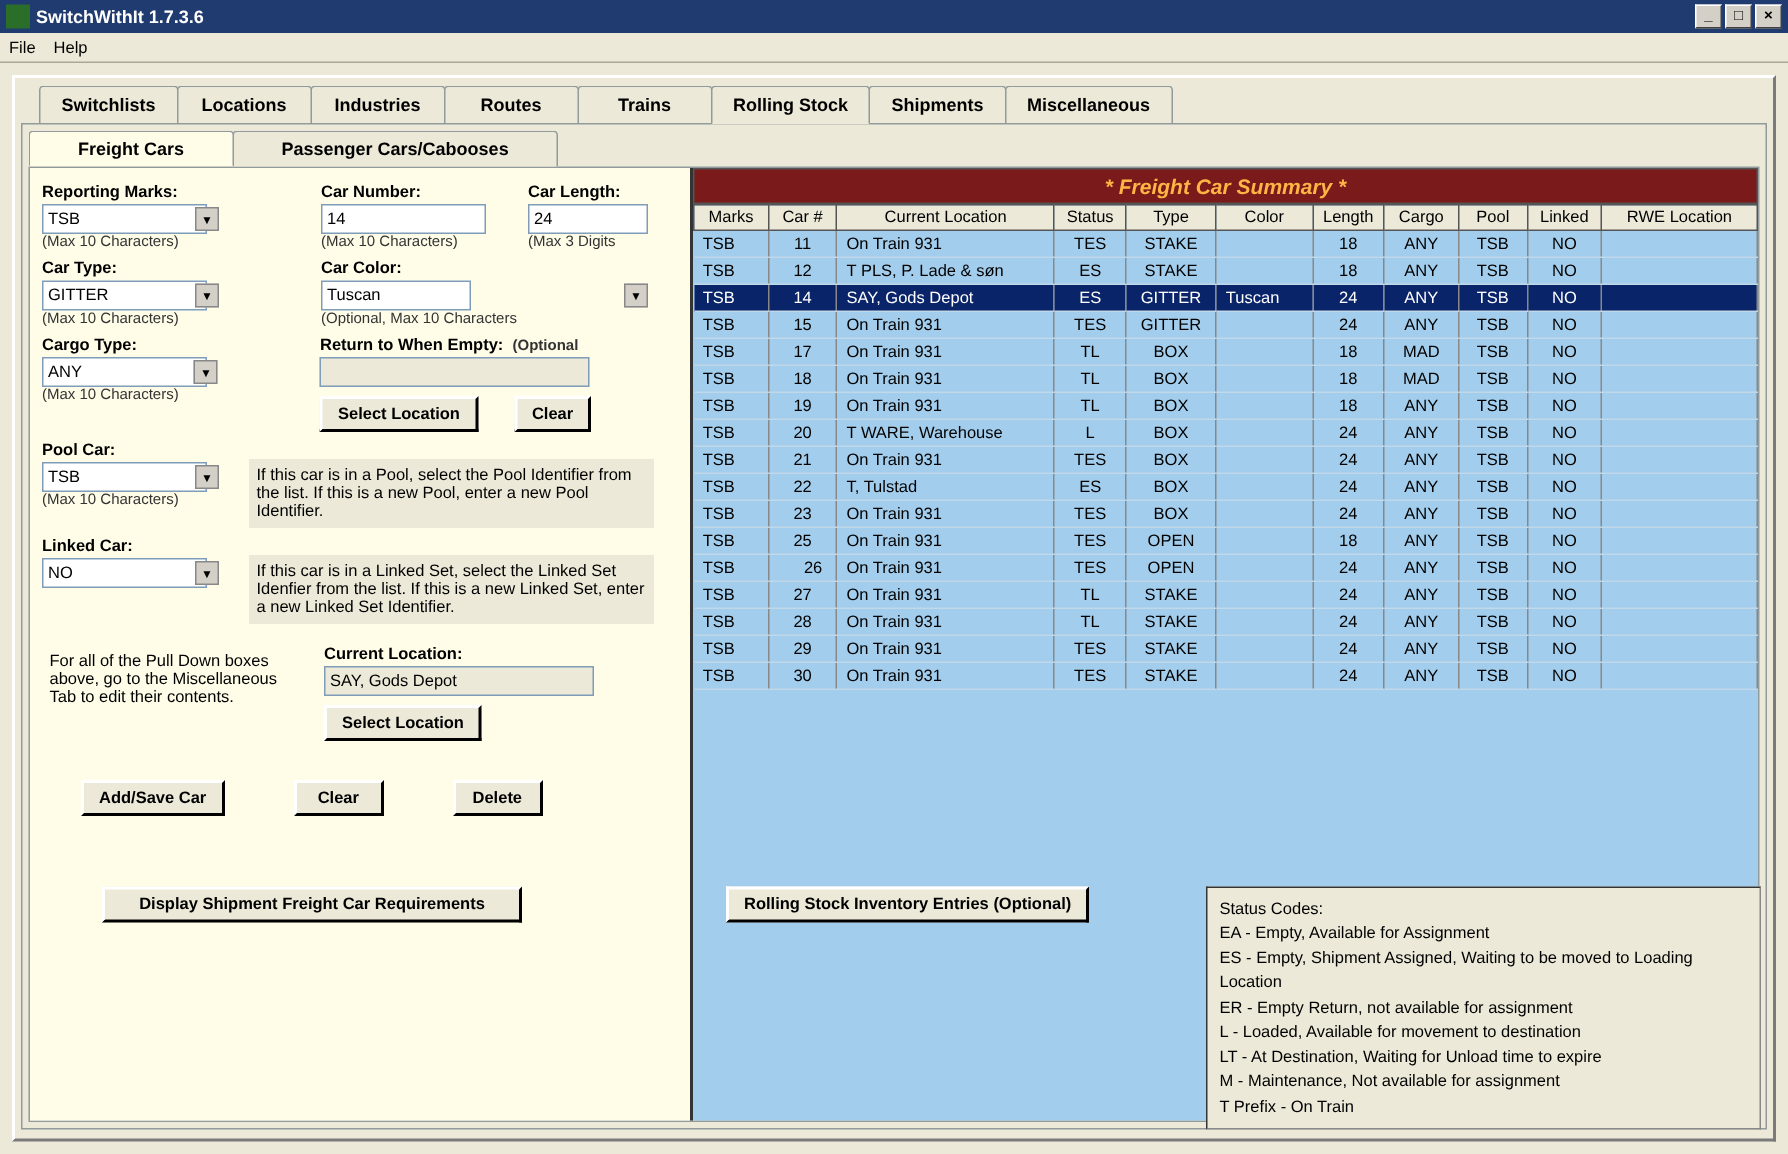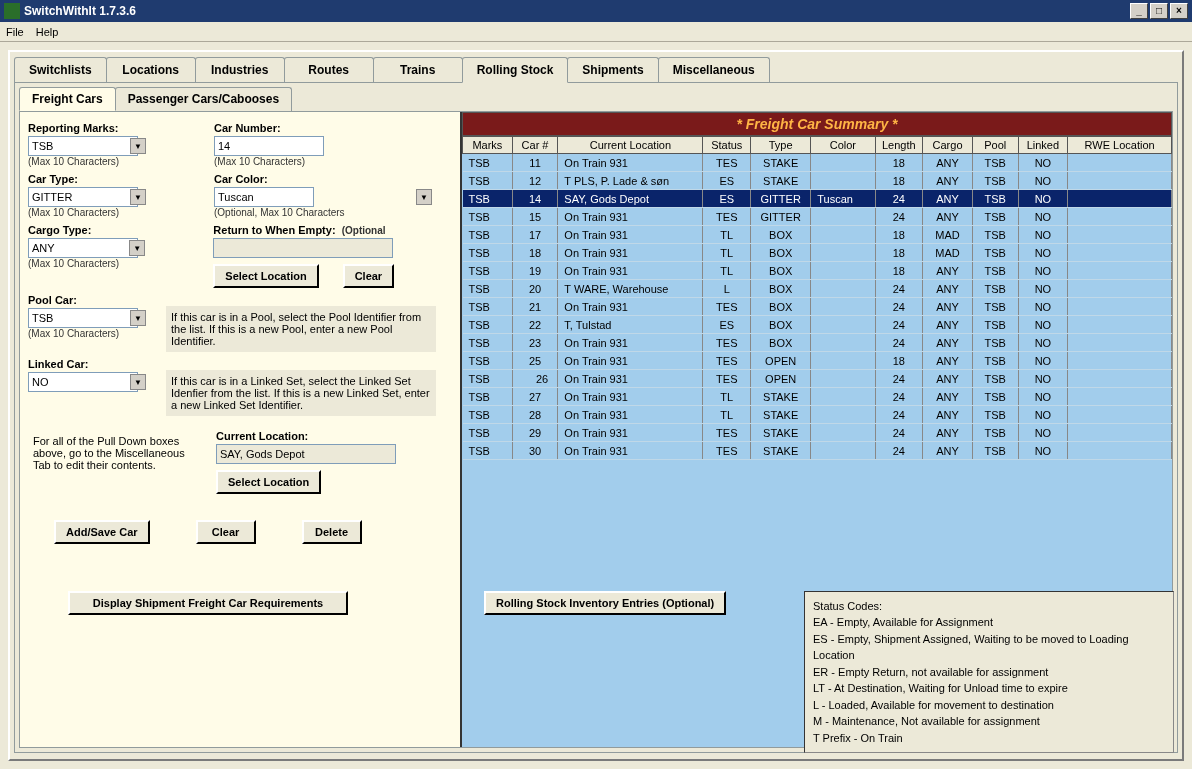--- a/index.html
+++ b/index.html
@@ -5,26 +5,26 @@
 * { box-sizing: border-box; margin: 0; padding: 0; }
 body { font-family: "Tahoma", "MS Sans Serif", Arial, sans-serif; font-size: 11px; background: #ece9d8; width: 1192px; height: 769px; overflow: hidden; }
 .titlebar { background: linear-gradient(to bottom, #0a246a 0%, #3a6ea5 5%, #0a246a 100%); background: #1f3b6f; color: #fff; height: 22px; display: flex; align-items: center; padding: 0 4px; font-weight: bold; font-size: 12px; }
 .titlebar .icon { width: 16px; height: 16px; background: #2a6e2a; margin-right: 4px; display:inline-block; }
 .titlebar .spacer { flex: 1; }
 .winbtn { width: 18px; height: 16px; background: #d4d0c8; border: 1px solid #fff; border-right-color:#404040; border-bottom-color:#404040; margin-left: 2px; display:flex; align-items:center; justify-content:center; color:#000; font-weight:bold; font-size:10px; line-height:1; }
 .menubar { background: #ece9d8; height: 20px; display:flex; align-items:center; padding: 0 6px; gap: 12px; border-bottom: 1px solid #aca899; }
 .menubar span { cursor: default; }
 .outer { padding: 8px; position: relative; height: calc(100% - 42px); }
 .frame { border: 2px solid #7a7a7a; border-top-color:#fff; border-left-color:#fff; background:#ece9d8; height: 100%; position: relative; }
-.tabs-main { display:flex; padding: 4px 4px 0 4px; gap: 0; }
+.tabs-main { display:flex; padding: 4px 4px 0 16px; gap: 0; }
 .tab-m { background:#ece9d8; border:1px solid #919b9c; border-bottom:none; border-radius: 3px 3px 0 0; padding: 5px 14px; font-weight:bold; font-size:12px; margin-right:-1px; cursor:default; min-width:90px; text-align:center; position:relative; top:1px; }
 .tab-m.active { background:#ece9d8; border-bottom:1px solid #ece9d8; z-index:2; }
 .subpanel { border:1px solid #919b9c; margin: 0 4px 4px 4px; background:#ece9d8; position:relative; height: calc(100% - 36px); }
 .tabs-sub { display:flex; padding: 4px 4px 0 4px; }
-.tab-s { background:#ece9d8; border:1px solid #919b9c; border-bottom:none; border-radius:3px 3px 0 0; padding:4px 12px; font-weight:bold; font-size:12px; margin-right:-1px; cursor:default; }
+.tab-s { background:#ece9d8; border:1px solid #919b9c; border-bottom:none; border-radius:3px 3px 0 0; padding:4px 32px; font-weight:bold; font-size:12px; margin-right:-1px; cursor:default; }
 .tab-s.active { border-bottom:1px solid #fffce8; z-index:2; background:#fffce8; }
 .content { border:1px solid #919b9c; margin: 0 4px 4px 4px; height: calc(100% - 32px); display:flex; }
 .left { width: 440px; background:#fffce8; padding: 10px 8px; position:relative; }
 .right-wrap { flex:1; display:flex; flex-direction:column; border-left: 2px inset #888; }
 .table-area { flex:1; background:#a2cdec; overflow:auto; position:relative; }
 .summary-title { background:#7a1a1a; color:#ffb545; font-weight:bold; text-align:center; font-style:italic; padding:3px; font-size:14px; border:1px solid #555; }
 table.grid { width: 100%; border-collapse: collapse; table-layout: fixed; }
 table.grid th { background:#ece9d8; border:1px solid #555; font-weight:normal; font-size:11px; padding:2px 4px; text-align:center; }
 table.grid td { border-right:1px solid #888; border-bottom:1px solid #c0d8e8; font-size:11px; padding:2px 6px; height:18px; }
 table.grid tbody tr { background:#a2cdec; }
@@ -83,20 +83,25 @@
         <div class="form-col" style="width:120px;">
           <span class="label">Reporting Marks:</span>
           <span class="select-wrap"><input class="input" style="width: 110px;" value="TSB"></span>
           <span class="hint">(Max 10 Characters)</span>
         </div>
         <div class="form-col" style="width:120px; margin-left:48px">
           <span class="label">Car Number:</span>
           <input class="input" style="width: 110px;" value="14">
           <span class="hint">(Max 10 Characters)</span>
         </div>
+        <div class="form-col" style="width:100px;">
+          <span class="label">Car Length:</span>
+          <input class="input" style="width: 80px;" value="24">
+          <span class="hint">(Max 3 Digits</span>
+        </div>
       </div>
 
       <div class="form-row">
         <div class="form-col" style="width:120px;">
           <span class="label">Car Type:</span>
           <span class="select-wrap"><input class="input" style="width: 110px;" value="GITTER"></span>
           <span class="hint">(Max 10 Characters)</span>
         </div>
         <div class="form-col" style="width:220px; margin-left:48px">
           <span class="label">Car Color:</span>
@@ -411,22 +416,22 @@
     <span class="btn" style="min-width:280px; margin-left:-80px">Display Shipment Freight Car Requirements</span>
     <span style="flex:0 0 80px"></span>
     <span class="btn" style="min-width:220px">Rolling Stock Inventory Entries (Optional)</span>
   </div>
   <div class="statusbox">
     <div>Status Codes:</div>
     <div id="status-lines">
             <div>EA - Empty, Available for Assignment</div>
             <div>ES - Empty, Shipment Assigned, Waiting to be moved to Loading Location</div>
             <div>ER - Empty Return, not available for assignment</div>
+            <div>L - Loaded, Available for movement to destination</div>
             <div>LT - At Destination, Waiting for Unload time to expire</div>
-            <div>L - Loaded, Available for movement to destination</div>
             <div>M - Maintenance, Not available for assignment</div>
             <div>T Prefix - On Train</div>
           </div>
   </div>
 </div>
 
 </div>
 </div>
 
 </body></html>

